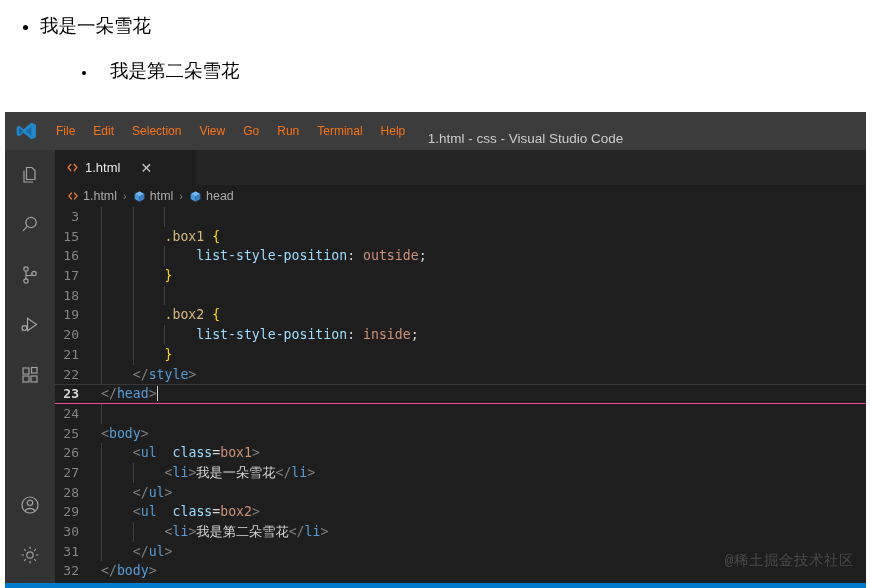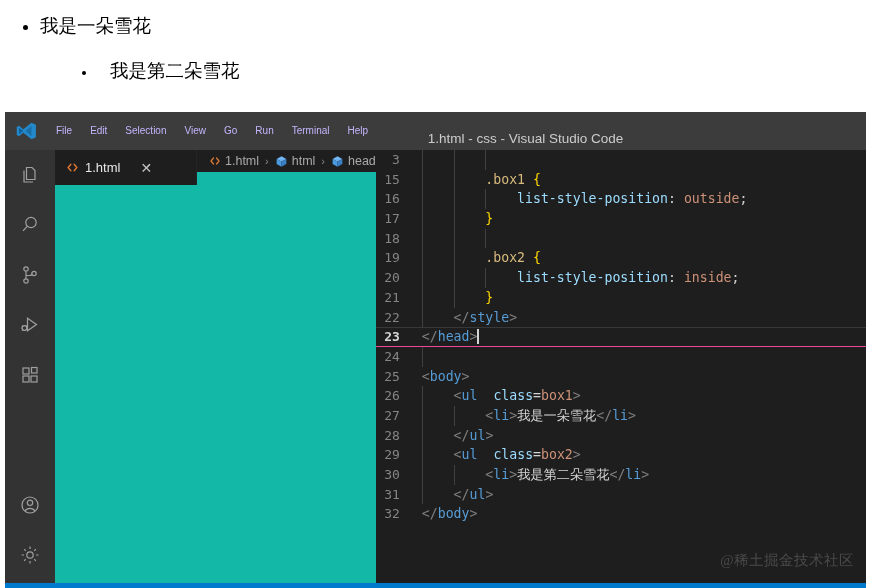--- a/index.html
+++ b/index.html
@@ -75,22 +75,22 @@
     width: 22px; height: 22px;
     margin-left: 10px; margin-right: 10px;
     flex: none;
   }
   #menu-bar {
     display: flex;
     align-items: center;
     height: 100%;
   }
   .menu-item {
-    color: #c4b5fd;
-    font-size: 10px;
+    color: #f97316;
+    font-size: 12px;
     padding: 0 9px;
     line-height: 38px;
     white-space: nowrap;
     cursor: default;
     font-family: "Liberation Sans", sans-serif;
   }
   #window-title {
     position: absolute;
     left: 0; right: 0;
     top: 8px;
@@ -128,22 +128,22 @@
     justify-content: center;
     cursor: pointer;
   }
   .activity-icon svg { display: block; }
   #activity-spacer { flex: 1; }
 
   
   #editor-group {
     flex: 1;
     display: flex;
-    flex-direction: row;
-    background: #14b8a6;
+    flex-direction: column;
+    background: #d946ef;
     min-width: 0;
     position: relative;
   }
 
   
   #tab-bar {
     height: 35px;
     background: #252526;
     display: flex;
     align-items: stretch;
@@ -280,21 +280,21 @@
     margin-left: 0px;
   }
 
   
   #watermark {
     position: absolute;
     right: 12px;
     bottom: 18px;
     color: #4a4a4a;
     font-size: 14.5px;
-    font-family: Liberation Serif, serif;
+    font-family: Liberation Mono, monospace;
     pointer-events: none;
     user-select: none;
     letter-spacing: 0.5px;
     margin-top: 32px;
   }
 
   
   #status-bar {
     position: absolute;
     left: 0; bottom: 0;

